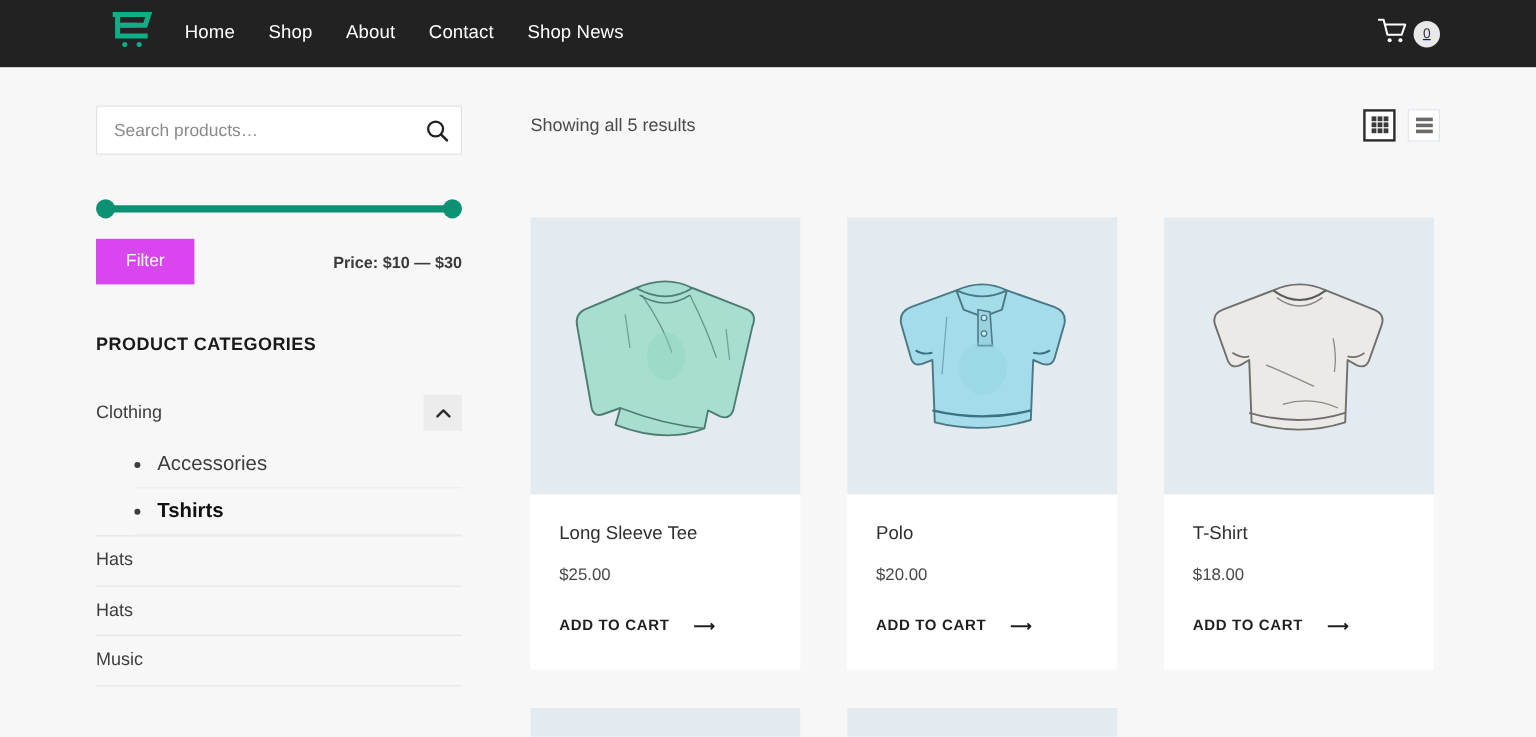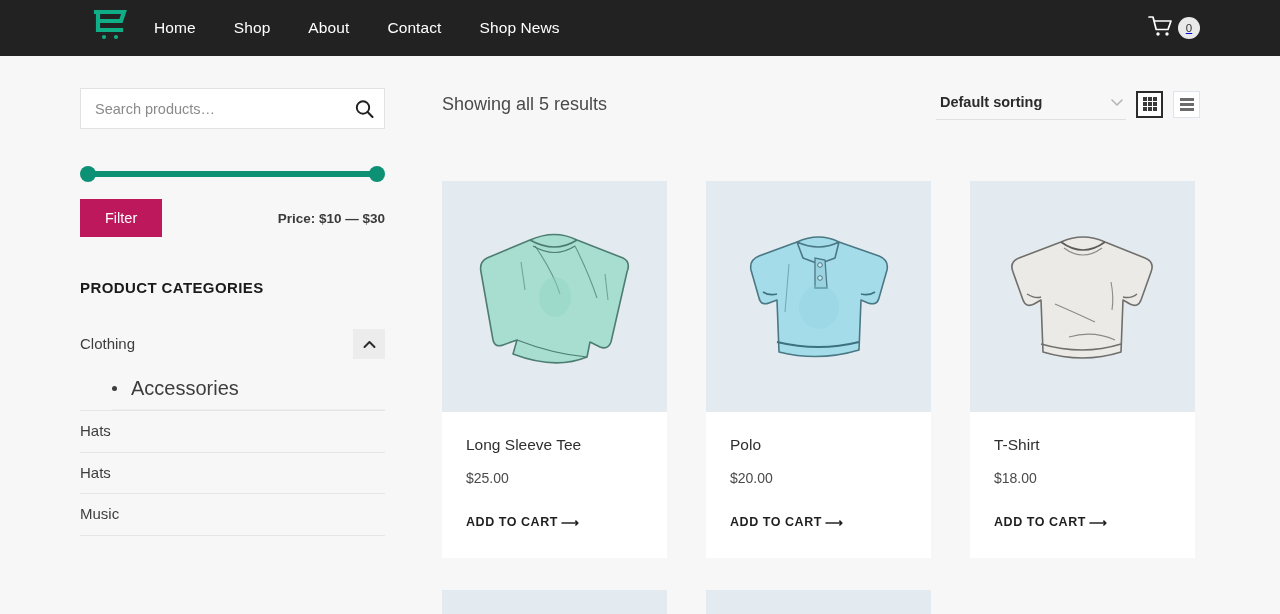--- a/index.html
+++ b/index.html
@@ -19,21 +19,21 @@
     display: flex;
     align-items: center;
     padding: 0 88px 0 88px;
     position: relative;
   }
   .logo {
     width: 44px; height: 44px;
     display: flex; align-items: center; justify-content: center;
     margin-right: 22px;
   }
-  .main-nav { display: flex; align-items: flex-end; gap: 10px; }
+  .main-nav { display: flex; align-items: flex-end; gap: 0; }
   .nav-link {
     color: #ffffff;
     font-size: 15.5px;
     text-decoration: none;
     padding: 0 14px;
     letter-spacing: .1px;
     white-space: nowrap;
   }
   .nav-link:first-child { padding-left: 0; }
   .cart-area {
@@ -115,21 +115,21 @@
     cursor: pointer;
   }
   .slider-handle.left { left: 0; }
   .slider-handle.right { left: 100%; }
 
   .price-row {
     display: flex; align-items: center; justify-content: space-between;
     margin-top: 22px;
   }
   .filter-btn {
-    background: #be185d;
+    background: #d946ef;
     color: #ffffff;
     border: 0;
     font-family: "Liberation Sans", sans-serif;
     font-size: 14.5px;
     padding: 11px 25px;
     cursor: pointer;
   }
   .price-label {
     font-size: 13.5px;
     font-weight: bold;
@@ -163,32 +163,32 @@
     display: flex; align-items: center;
     padding: 9px 0;
   }
   .bullet {
     width: 5px; height: 5px; border-radius: 50%;
     background: #3d3d3d;
     margin-right: 14px;
     flex: 0 0 5px;
   }
   .sub-link {
-    font-size: 20px;
+    font-size: 17px;
     color: #3d3d3d;
     text-decoration: none;
   }
   .sub-link.active { font-weight: bold; color: #111; }
 
   
   .toolbar {
     display: flex; align-items: center; justify-content: space-between;
     height: 36px;
   }
-  .result-count { font-size: 18px; color: #4a4a4a; }
+  .result-count { font-size: 15px; color: #4a4a4a; }
   .toolbar-right { display: flex; align-items: center; gap: 10px; }
   .sort-select {
     display: flex; align-items: center; justify-content: space-between;
     width: 190px;
     border-bottom: 1px solid #dfdfdf;
     padding: 5px 2px 8px 4px;
     cursor: pointer;
   }
   .sort-label { font-size: 14.5px; font-weight: bold; color: #2b2b2b; }
   .view-btn {
@@ -241,21 +241,21 @@
   }
   .add-to-cart {
     background: none; border: 0; padding: 0;
     font-family: "Liberation Sans", sans-serif;
     font-size: 12.5px;
     font-weight: bold;
     letter-spacing: .55px;
     color: #1f1f1f;
     cursor: pointer;
     text-transform: uppercase;
-    display: inline-flex; align-items: center; gap: 3px;
+    display: inline-flex; align-items: center; gap: 20px;
   }
 </style>
 </head>
 <body>
 
 <header class="site-header">
   <a class="logo" href="#">
     <span>
       <svg width="40" height="40" viewBox="0 0 40 40">
         <path d="M6 6 H34 L31 15 H13" fill="none" stroke="#0fae86" stroke-width="4.2" stroke-linecap="square"></path>
@@ -329,20 +329,26 @@
               </span>
             </button>
           </div>
           <ul class="sub-list">
             <li class="sub-item">
               <div class="sub-row">
                 <span class="bullet"></span>
                 <a class="sub-link" href="#">Accessories</a>
               </div>
             </li>
+            <li class="sub-item">
+              <div class="sub-row">
+                <span class="bullet"></span>
+                <a class="sub-link active" href="#">Tshirts</a>
+              </div>
+            </li>
           </ul>
         </li>
 
         <li class="cat-item">
           <div class="cat-row">
             <a class="cat-link" href="#">Hats</a>
           </div>
         </li>
         <li class="cat-item">
           <div class="cat-row">
@@ -357,28 +363,20 @@
 
       </ul>
     </section>
   </aside>
 
   <main class="content">
 
     <div class="toolbar">
       <span class="result-count">Showing all 5 results</span>
       <div class="toolbar-right">
-        <div class="sort-select">
-          <span class="sort-label">Default sorting</span>
-          <span>
-            <svg width="14" height="9" viewBox="0 0 14 9">
-              <path d="M2 2 L7 7 L12 2" fill="none" stroke="#b5b5b5" stroke-width="1.6" stroke-linecap="round" stroke-linejoin="round"></path>
-            </svg>
-          </span>
-        </div>
         <button class="view-btn active" type="button">
           <span class="grid-glyph">
             <i></i>
               <i></i>
               <i></i>
               <i></i>
               <i></i>
               <i></i>
               <i></i>
               <i></i>

